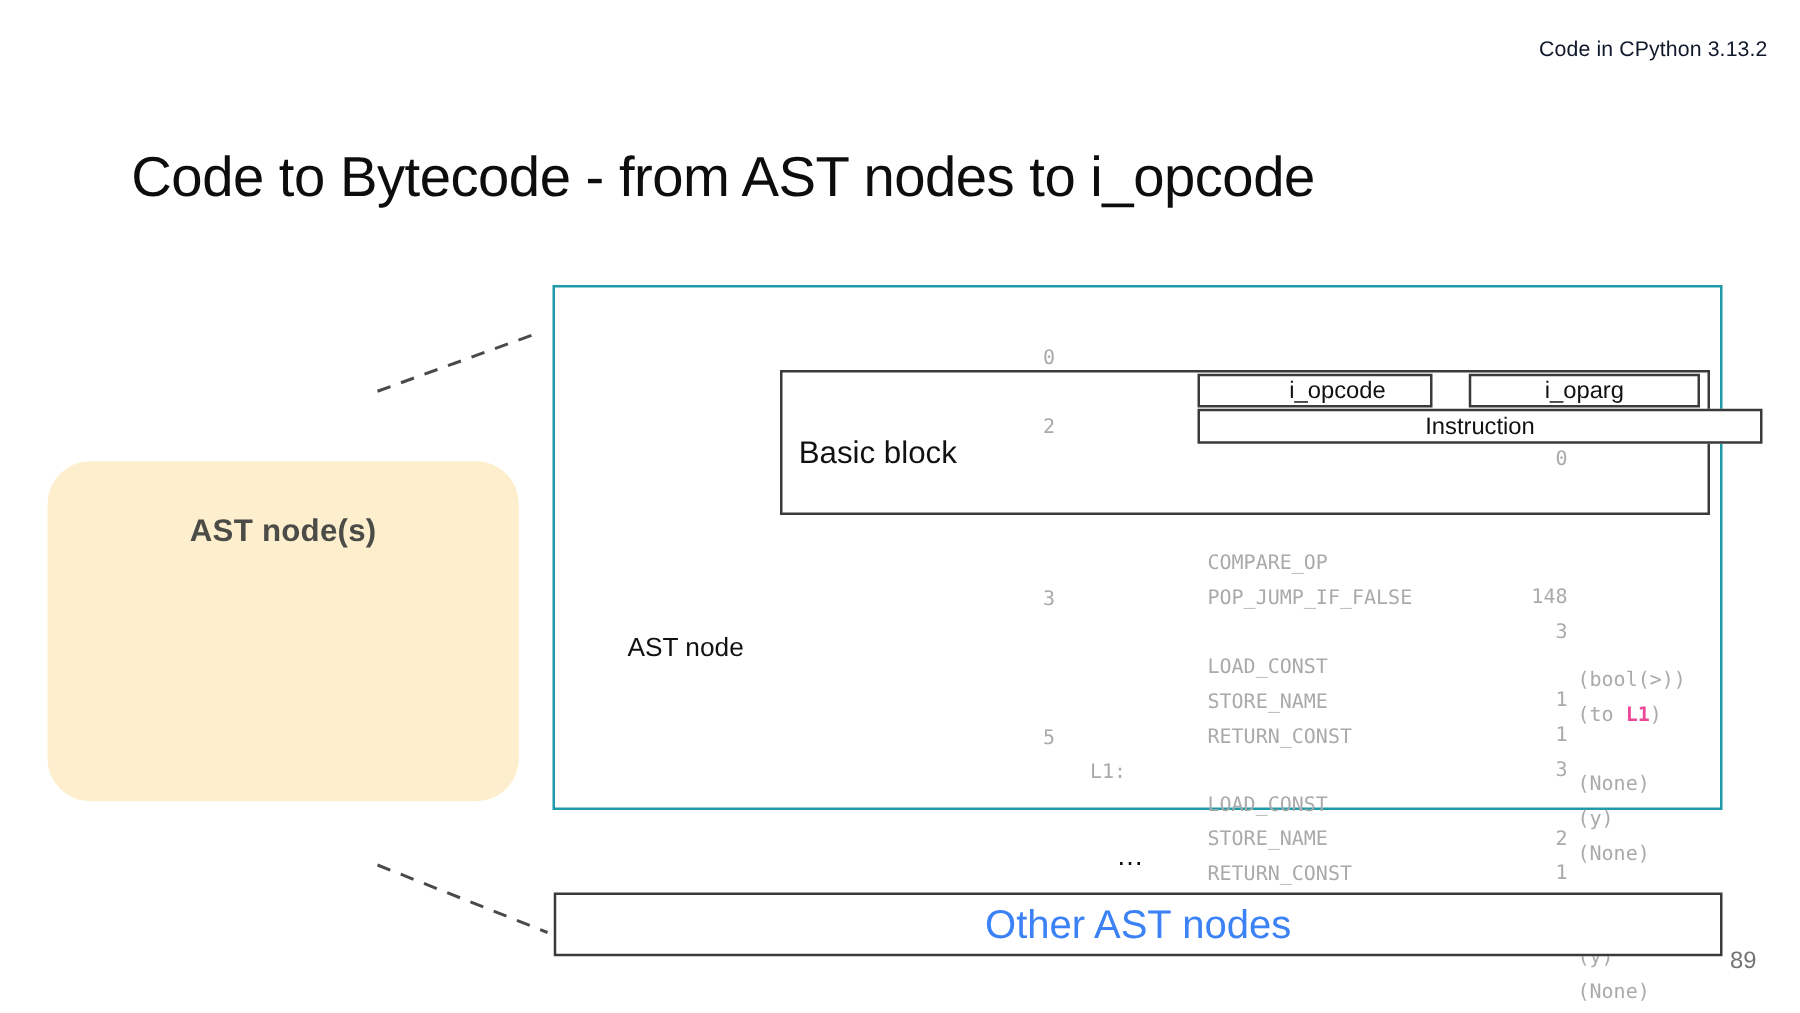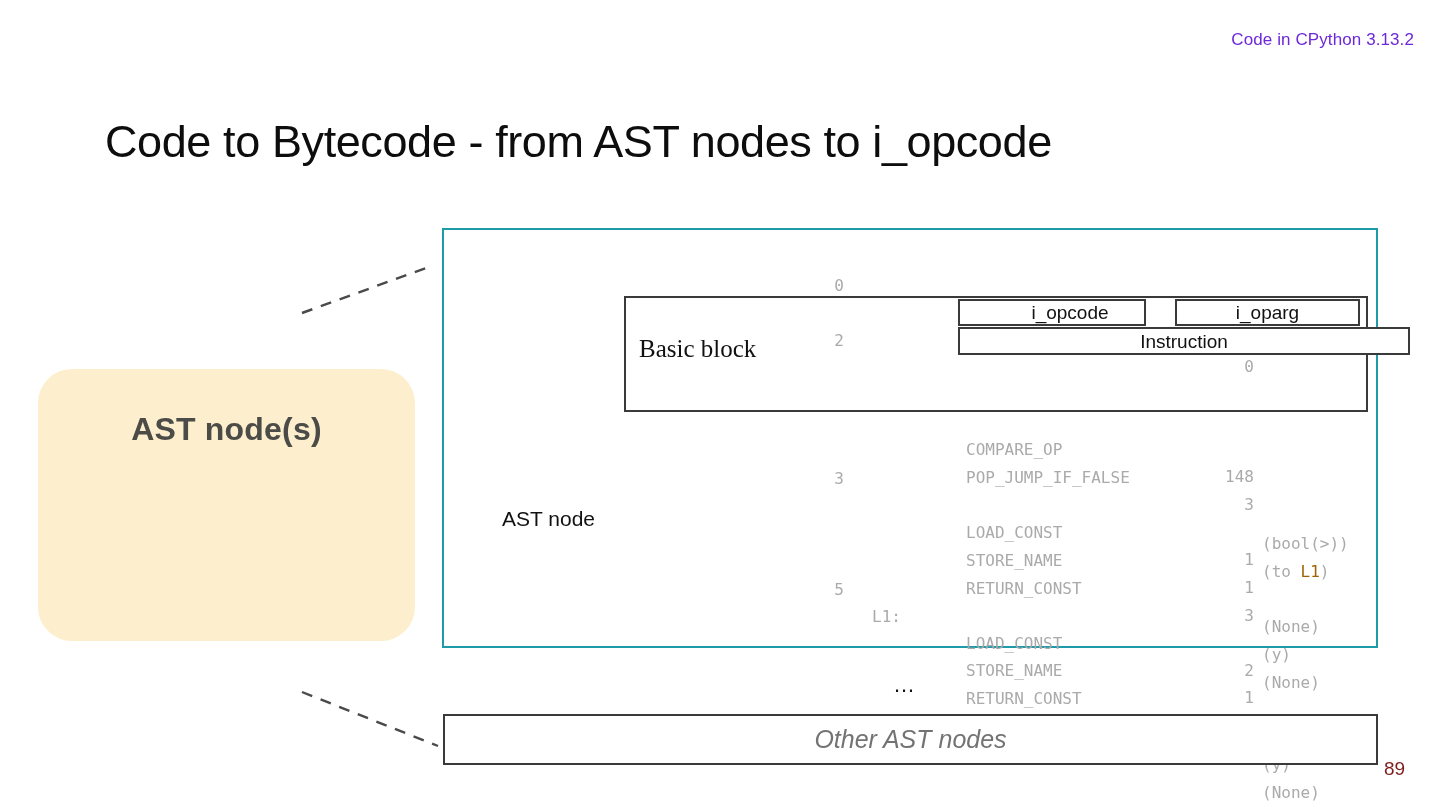--- a/index.html
+++ b/index.html
@@ -21,21 +21,21 @@
     width: 1440px;
     height: 810px;
   }
 
   
   .corner-label {
     position: absolute;
     right: 26px;
     top: 30px;
     font-size: 17px;
-    color: #6d28d9;
+    color: #0f172a;
     letter-spacing: 0.1px;
     white-space: nowrap;
   }
   .slide-title {
     position: absolute;
     left: 63px;
     top: 86px;
     font-size: 45px;
     color: #0d0d0d;
     letter-spacing: -0.4px;
@@ -53,21 +53,21 @@
     height: 272px;
     background: #fdefcd;
     border-radius: 34px;
   }
   .ast-card-label {
     position: absolute;
     left: 0;
     right: 0;
     top: 42px;
     text-align: center;
-    font-size: 32px;
+    font-size: 25px;
     font-weight: bold;
     color: #4b4b47;
     letter-spacing: 0.2px;
   }
 
   
   .connectors {
     position: absolute;
     left: 0;
     top: 0;
@@ -142,43 +142,42 @@
     text-align: right;
     display: inline-block;
   }
   .bc-argrepr {
     position: absolute;
     left: 820px;
     display: inline-block;
     margin-top: 40px;
   }
   .bc-argrepr b {
-    font-weight: normal;
-    color: #a16207;
+    font-weight: bold;
+    color: #ec4899;
   }
 
   
   .basic-block {
     position: absolute;
     left: 624px;
     top: 296px;
     width: 744px;
     height: 116px;
     border: 2px solid #3a3a3a;
     box-sizing: border-box;
     background: transparent;
   }
   .basic-block-label {
     position: absolute;
     left: 639px;
-    top: 335px;
+    top: 348px;
     font-size: 25px;
     color: #111111;
     white-space: nowrap;
-    font-family: Liberation Serif, serif;
   }
 
   
   .callout {
     position: absolute;
     border: 2px solid #3a3a3a;
     box-sizing: border-box;
     background: #ffffff;
     font-size: 19px;
     color: #111111;
@@ -221,32 +220,31 @@
     width: 935px;
     height: 51px;
     border: 2px solid #3a3a3a;
     box-sizing: border-box;
     background: #ffffff;
     display: flex;
     align-items: center;
     justify-content: center;
   }
   .other-nodes-label {
-    font-size: 25px;
-    color: #737373;
-    font-style: italic;
+    font-size: 32px;
+    color: #3b82f6;
   }
 
   
   .page-number {
     position: absolute;
     left: 1384px;
     top: 758px;
     font-size: 19px;
-    color: #7f1d1d;
+    color: #737373;
   }
 </style>
 </head>
 <body>
 
 <div class="slide">
 
   <div class="corner-label">Code in CPython 3.13.2</div>
 
   <h1 class="slide-title">Code to Bytecode - from AST nodes to i_opcode</h1>

